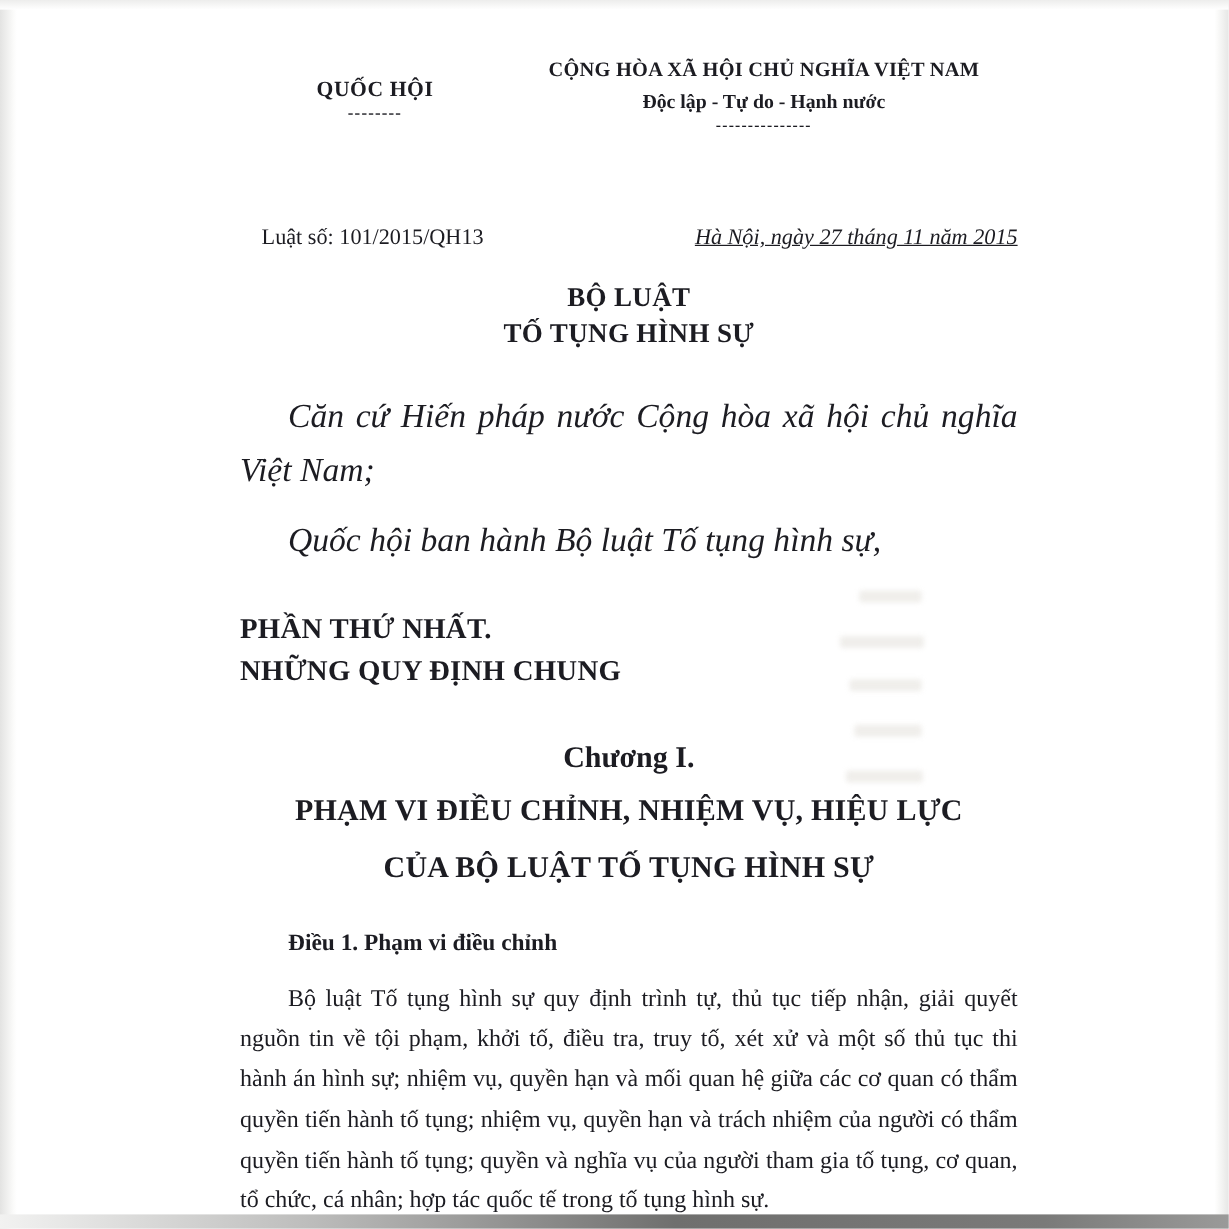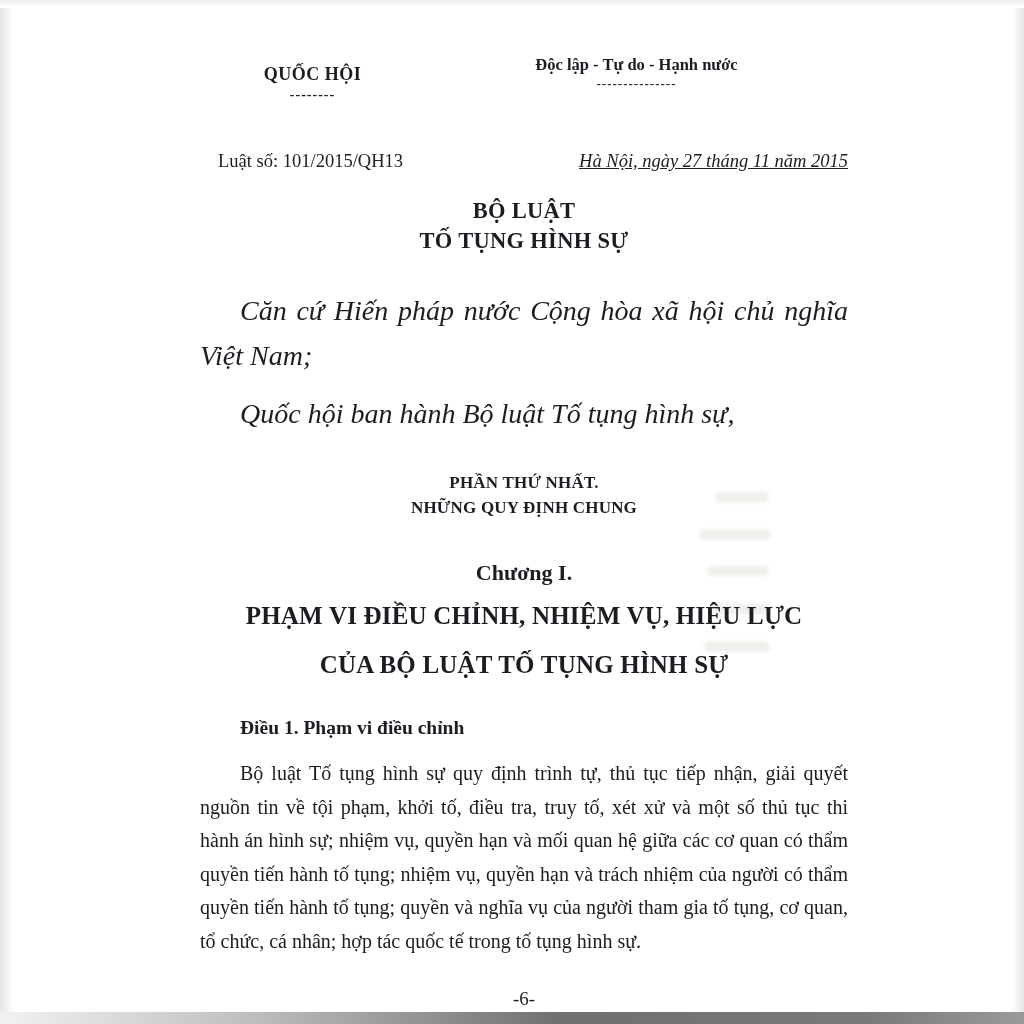--- a/index.html
+++ b/index.html
@@ -45,34 +45,34 @@
   }
   .nat-header { display: flex; align-items: flex-start; }
   .hdr-left { width: 225px; text-align: center; padding-top: 16px; }
   .hdr-left .org { font-weight: bold; font-size: 18px; letter-spacing: .5px; }
   .hdr-left .dash { font-weight: bold; font-size: 14px; letter-spacing: 1px; margin-top: 2px; }
   .hdr-right { flex: 1; text-align: center; }
   .hdr-right .motto-line1 { font-weight: bold; font-size: 17px; letter-spacing: .2px; }
   .hdr-right .motto-line2 { font-weight: bold; font-size: 16.5px; margin-top: 7px; }
   .hdr-right .dash { font-weight: bold; font-size: 13px; letter-spacing: 1px; margin-top: 1px; }
 
-  .meta-row { display: flex; justify-content: space-between; margin-top: 48px; font-size: 18.5px; }
+  .meta-row { display: flex; justify-content: space-between; margin-top: 76px; font-size: 18.5px; }
   .meta-row .law-no { padding-left: 18px; }
   .meta-row .place-date { font-style: italic; font-weight: bold; font-weight: normal; font-size: 18.5px; }
   .meta-row .place-date { font-style: italic; text-decoration: underline; }
 
   .doc-title { text-align: center; margin-top: 24px; font-weight: bold; font-size: 22.5px; line-height: 1.35; letter-spacing: .3px; }
 
   .preamble { margin-top: 32px; font-style: italic; font-size: 28px; line-height: 1.6; text-align: justify; }
   .preamble p { margin: 0 0 14px 0; text-indent: 40px; }
 
-  .part-heading { text-align: center; font-weight: bold; font-size: 17px; line-height: 1.45; margin-top: 34px; letter-spacing: .2px; }
+  .part-heading { font-weight: bold; font-size: 24px; line-height: 1.45; margin-top: 34px; letter-spacing: .2px; }
 
   .chapter-heading { text-align: center; font-weight: bold; margin-top: 40px; }
-  .chapter-heading .chap-no { font-size: 22px; }
+  .chapter-heading .chap-no { font-size: 25px; }
   .chapter-heading .chap-name { font-size: 25px; line-height: 1.45; margin-top: 12px; letter-spacing: .2px; }
 
   .article-heading { font-weight: bold; font-size: 19.5px; margin-top: 34px; text-indent: 40px; }
 
   .article-body { margin-top: 18px; font-size: 20px; line-height: 1.68; text-align: justify; text-indent: 40px; }
 
   .page-footer { text-align: center; font-size: 19px; margin-top: 30px; }
 </style>
 </head>
 <body>
@@ -89,20 +89,21 @@
 <div class="bleed b5"></div>
 
 <div class="sheet">
 
   <div class="nat-header">
     <div class="hdr-left">
       <div class="org">QUỐC HỘI</div>
       <div class="dash">--------</div>
     </div>
     <div class="hdr-right">
+      <div class="motto-line1">CỘNG HÒA XÃ HỘI CHỦ NGHĨA VIỆT NAM</div>
       <div class="motto-line2">Độc lập - Tự do - Hạnh nước</div>
       <div class="dash">---------------</div>
     </div>
   </div>
 
   <div class="meta-row">
     <div class="law-no">Luật số: 101/2015/QH13</div>
     <div class="place-date">Hà Nội, ngày 27 tháng 11 năm 2015</div>
   </div>
 

